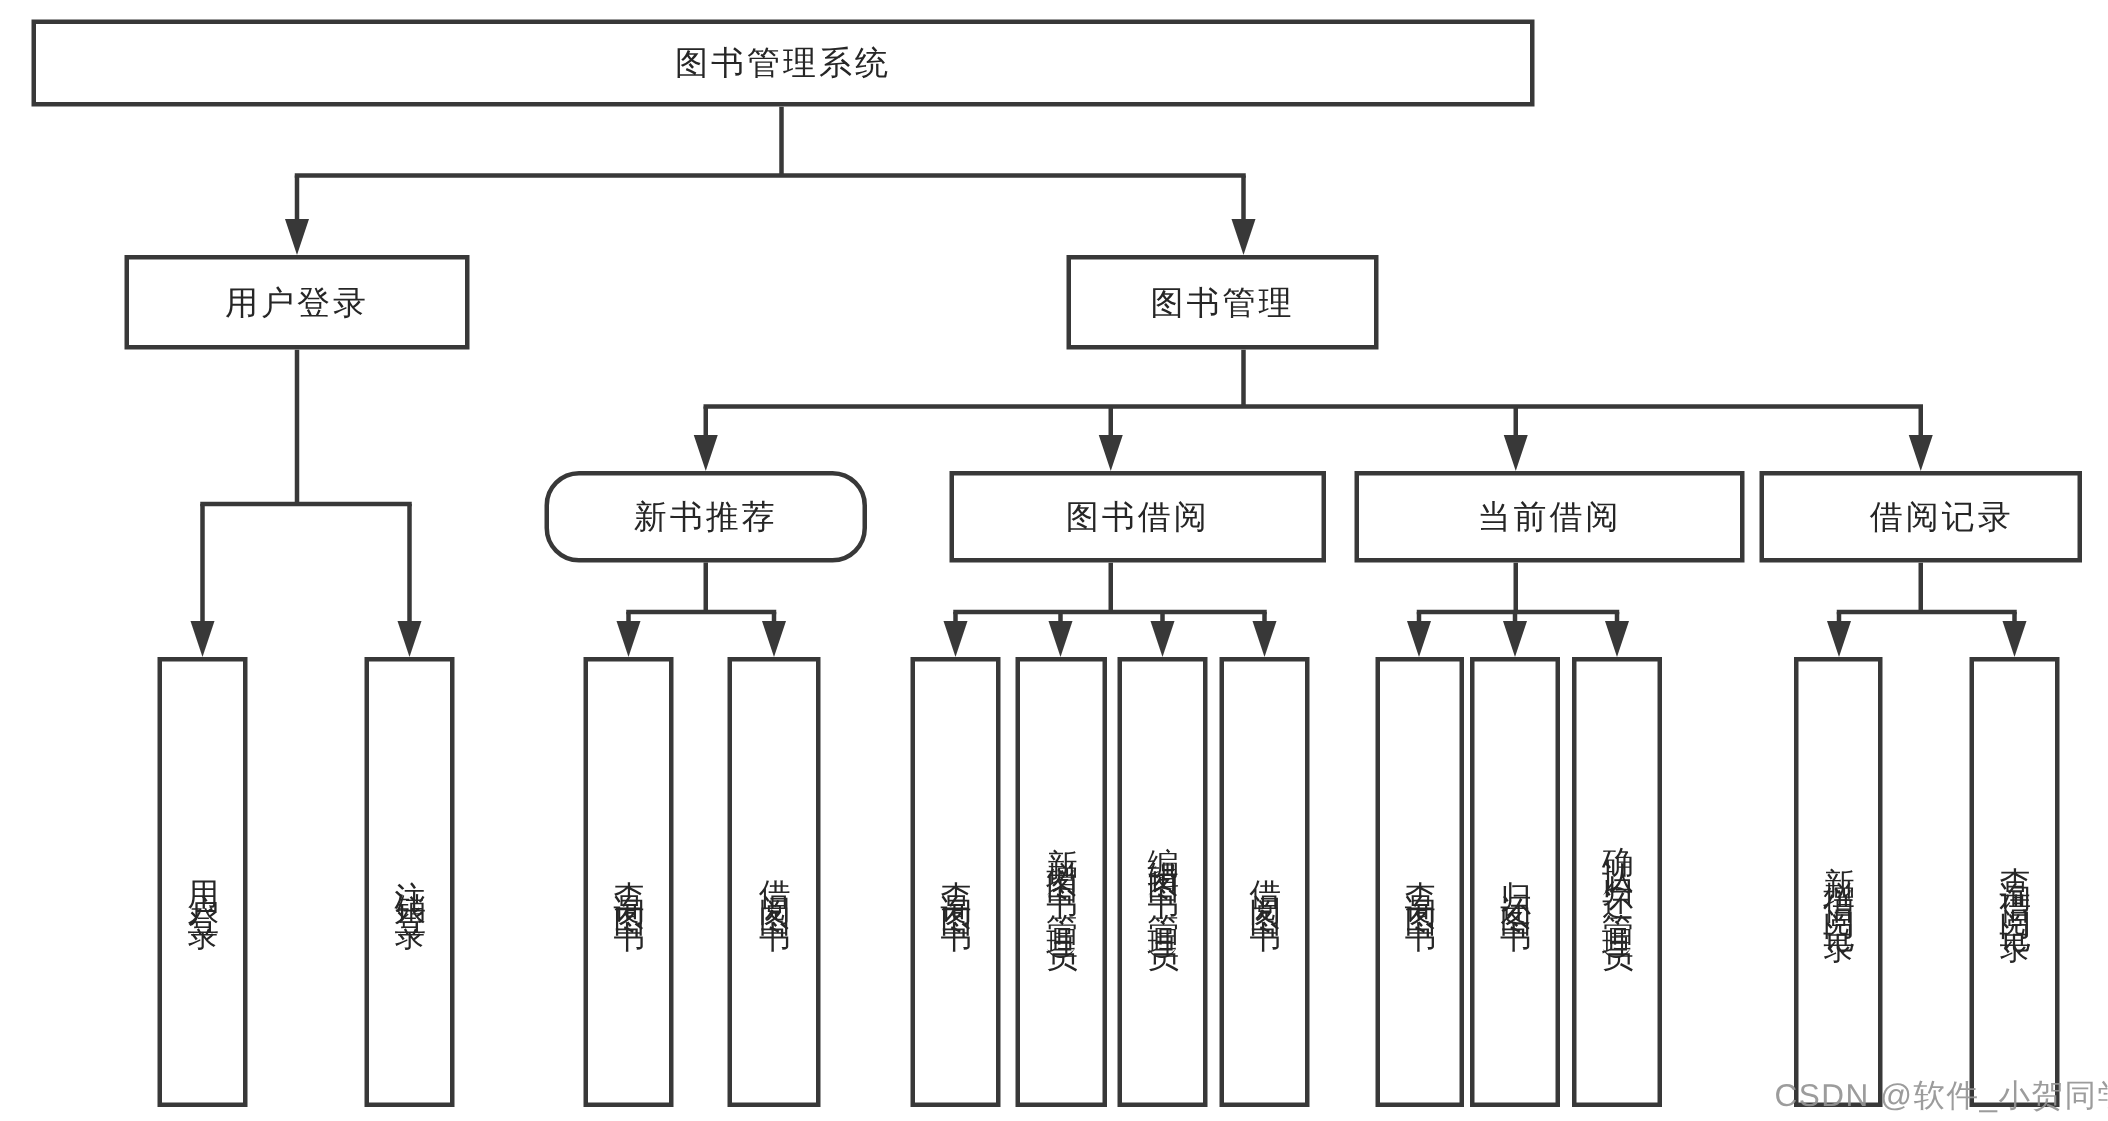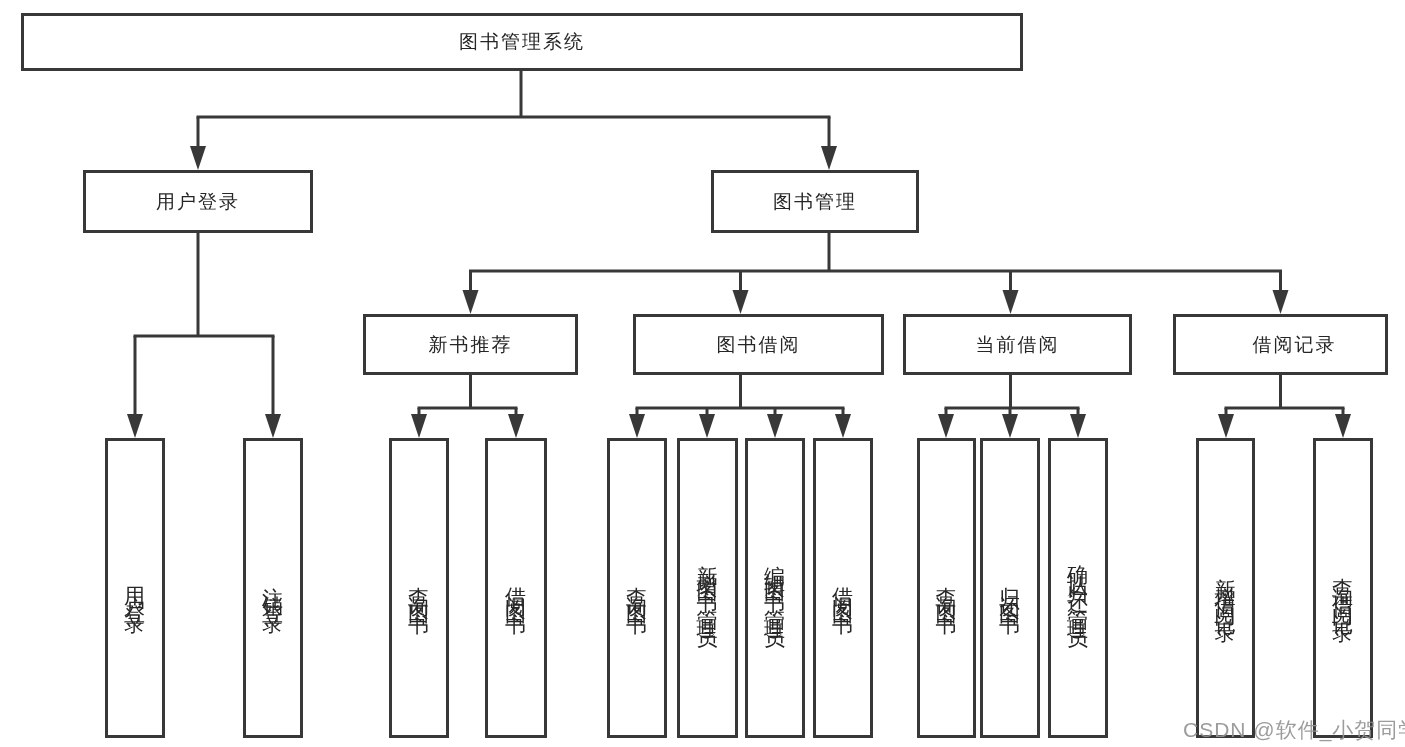--- a/index.html
+++ b/index.html
@@ -18,21 +18,21 @@
   .box {
     position: absolute;
     box-sizing: border-box;
     border: 3px solid #383838;
     background: #ffffff;
     display: flex;
     align-items: center;
     justify-content: center;
     color: #262626;
   }
-  .hlabel { font-size: 19px; letter-spacing: 2px; }
+  .hlabel { font-size: 22px; letter-spacing: 2px; }
   .vtext {
     writing-mode: vertical-rl;
     text-orientation: mixed;
     font-size: 21px;
     letter-spacing: 9px;
     line-height: 1.1;
     white-space: nowrap;
     color: #262626;
   }
   .watermark {
@@ -101,23 +101,23 @@
     <polygon points="1218,414 1234,414 1226,438" fill="#383838"></polygon>
     <line x1="1343" y1="408" x2="1343" y2="420" stroke="#383838" stroke-width="3"></line>
     <polygon points="1335,414 1351,414 1343,438" fill="#383838"></polygon>
   </svg>
 
 <div class="box hlabel" style="left:21px; top:13px; width:1002px; height:58px;">图书管理系统</div>
 
 <div class="box hlabel" style="left:83px; top:170px; width:230px; height:63px;">用户登录</div>
 <div class="box hlabel" style="left:711px; top:170px; width:208px; height:63px;">图书管理</div>
 
-<div class="box hlabel" style="left:363px; top:314px; width:215px; height:61px;">新书推荐</div>
+<div class="box hlabel" style="left:363px; top:314px; width:215px; height:61px;border-radius:23px;">新书推荐</div>
 <div class="box hlabel" style="left:633px; top:314px; width:251px; height:61px;">图书借阅</div>
-<div class="box hlabel" style="left:903px; top:314px; width:229px; height:61px;">当前借阅</div>
+<div class="box hlabel" style="left:903px; top:314px; width:260px; height:61px;">当前借阅</div>
 <div class="box hlabel" style="left:1173px; top:314px; width:215px; height:61px;padding-left:28px;">借阅记录</div>
 
 <div class="box" style="left:105px; top:438px; width:60px; height:300px;">
   <span class="vtext">用户登录</span>
 </div>
 <div class="box" style="left:243px; top:438px; width:60px; height:300px;">
   <span class="vtext">注销登录</span>
 </div>
 
 <div class="box" style="left:389px; top:438px; width:60px; height:300px;">

